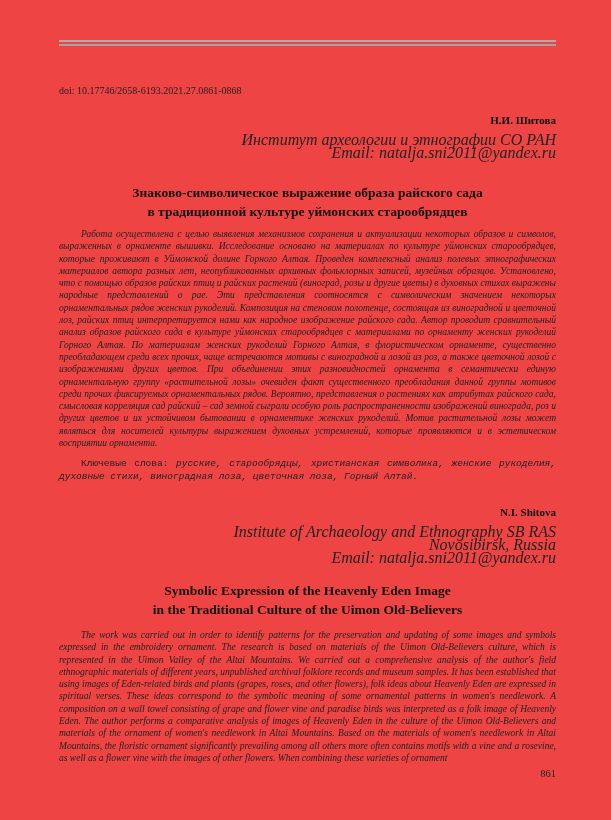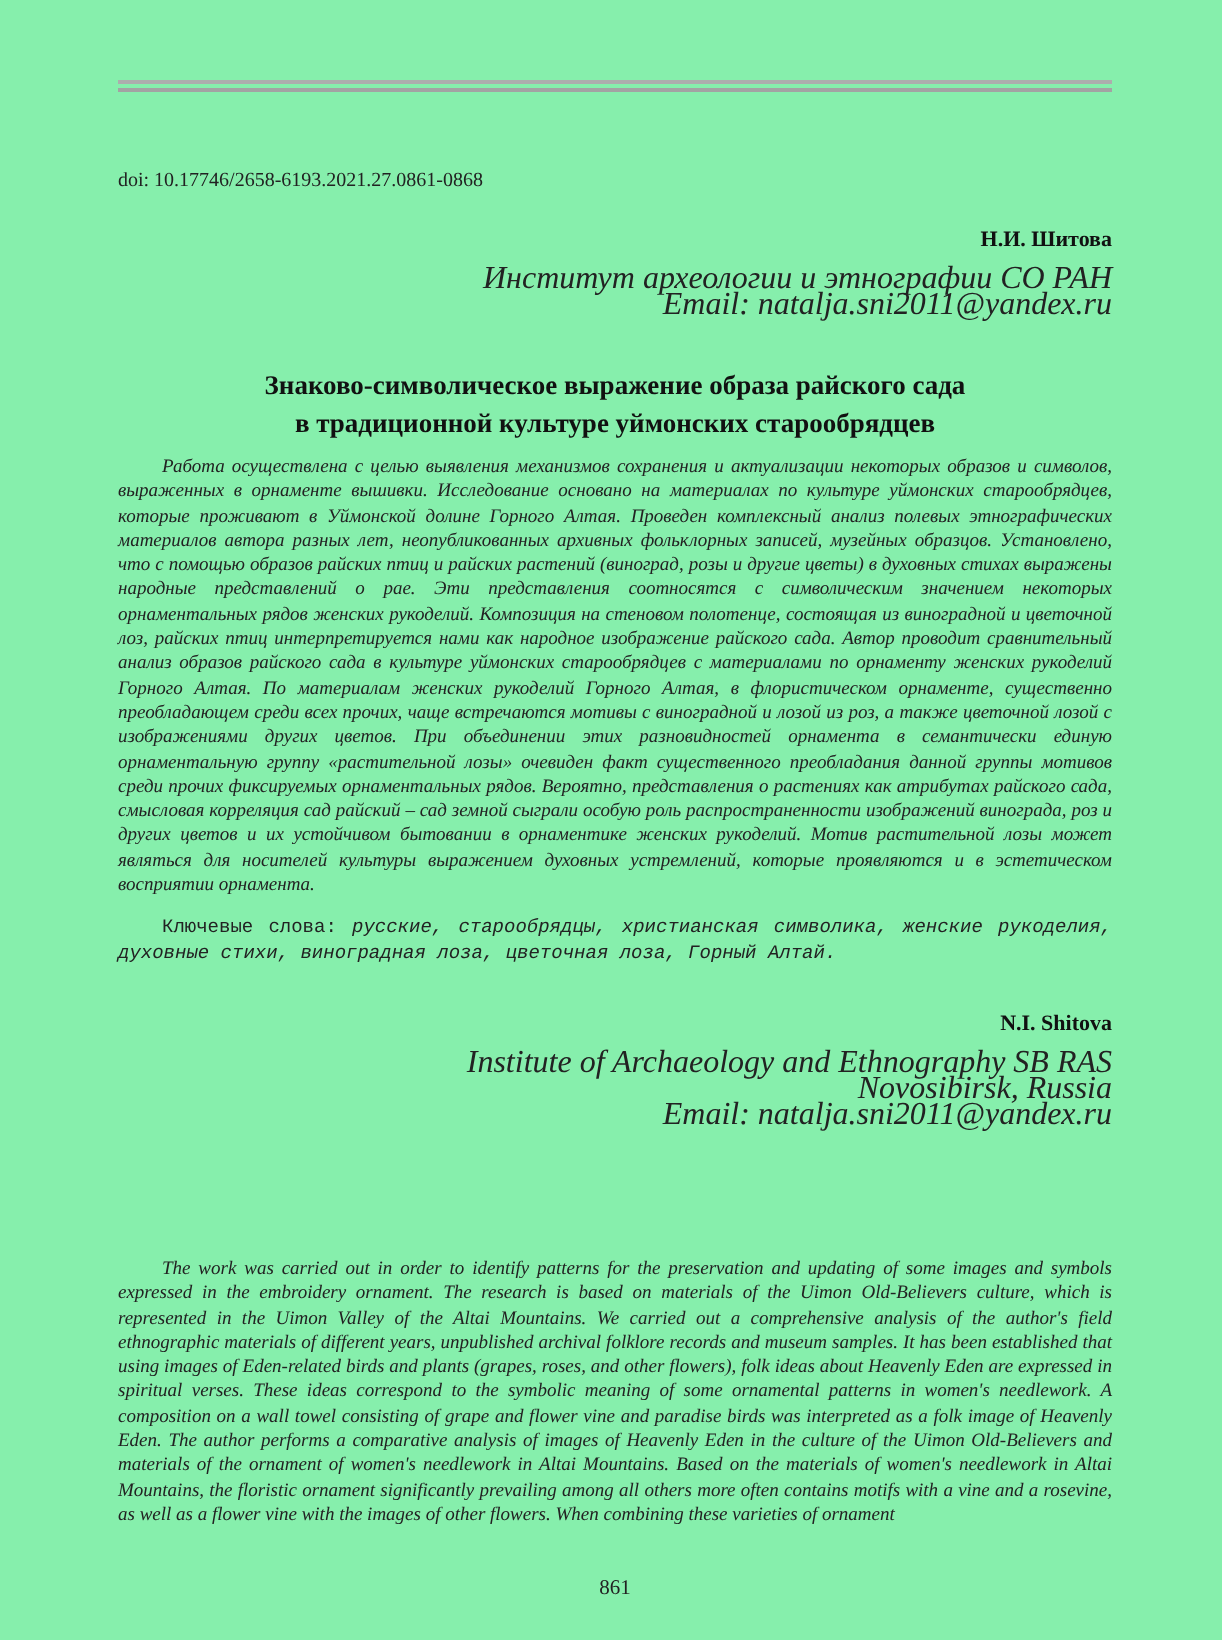--- a/index.html
+++ b/index.html
@@ -4,21 +4,21 @@
 <style>
   html, body {
     margin: 0;
     padding: 0;
     background: #ffffff;
   }
   .page {
     position: relative;
     width: 611px;
     height: 820px;
-    background: #86efac;
+    background: #ef4444;
     font-family: "Liberation Serif", "DejaVu Serif", serif;
     color: #1a1a1a;
     overflow: hidden;
   }
   .double-rule {
     position: absolute;
     top: 40px;
     left: 59px;
     width: 497px;
   }
@@ -99,24 +99,24 @@
     font-family: Liberation Mono, monospace;
   }
   .keywords-block .kw-label {
     font-style: normal;
   }
   .keywords-block .kw-list {
     font-style: italic;
   }
   .page-number {
     position: absolute;
-    top: 789px;
+    top: 768px;
     left: 59px;
     width: 497px;
-    text-align: center;
+    text-align: right;
     font-size: 10.5px;
     color: #222;
   }
 </style>
 </head>
 <body>
 
 <div class="page">
 
   <div class="double-rule">
@@ -145,18 +145,22 @@
     <span class="kw-label">Ключевые слова:</span><span class="kw-list"> русские, старообрядцы, христианская символика, женские рукоделия, духовные стихи, виноградная лоза, цветочная лоза, Горный Алтай.</span>
   </div>
 
   <div class="credit-block credit-en">
     <div class="author">N.I. Shitova</div>
     <div class="affil-line">Institute of Archaeology and Ethnography SB RAS</div>
     <div class="affil-line">Novosibirsk, Russia</div>
     <div class="affil-line">Email: natalja.sni2011@yandex.ru</div>
   </div>
 
+  <div class="title-block title-en">
+    <div>Symbolic Expression of the Heavenly Eden Image</div>
+    <div>in the Traditional Culture of the Uimon Old-Believers</div>
+  </div>
 
   <div class="abstract abstract-en">The work was carried out in order to identify patterns for the preservation and updating of some images and symbols expressed in the embroidery ornament. The research is based on materials of the Uimon Old-Believers culture, which is represented in the Uimon Valley of the Altai Mountains. We carried out a comprehensive analysis of the author's field ethnographic materials of different years, unpublished archival folklore records and museum samples. It has been established that using images of Eden-related birds and plants (grapes, roses, and other flowers), folk ideas about Heavenly Eden are expressed in spiritual verses. These ideas correspond to the symbolic meaning of some ornamental patterns in women's needlework. A composition on a wall towel consisting of grape and flower vine and paradise birds was interpreted as a folk image of Heavenly Eden. The author performs a comparative analysis of images of Heavenly Eden in the culture of the Uimon Old-Believers and materials of the ornament of women's needlework in Altai Mountains. Based on the materials of women's needlework in Altai Mountains, the floristic ornament significantly prevailing among all others more often contains motifs with a vine and a rosevine, as well as a flower vine with the images of other flowers. When combining these varieties of ornament</div>
 
   <div class="page-number">861</div>
 
 </div>
 
 </body></html>

